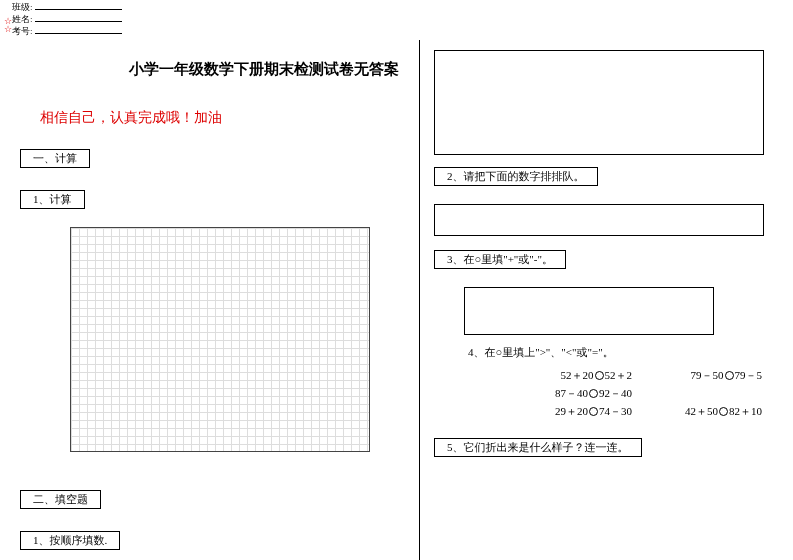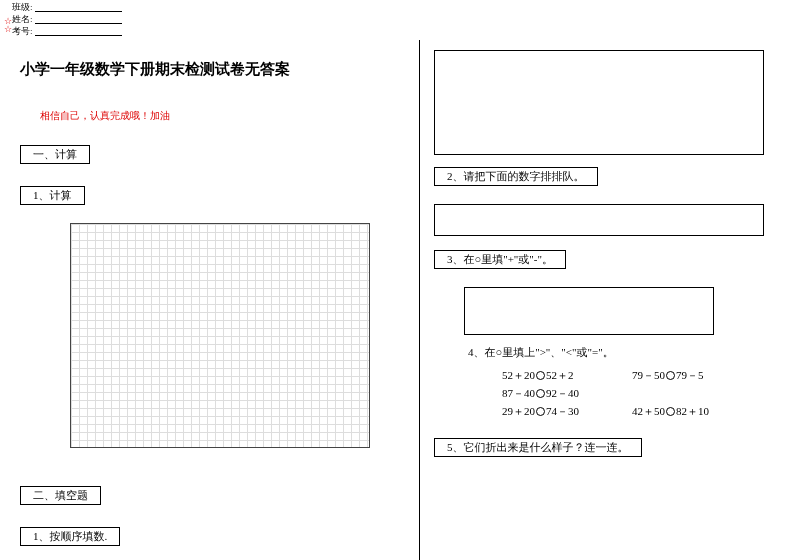--- a/index.html
+++ b/index.html
@@ -13,21 +13,21 @@
     overflow: hidden;
   }
   .meta-box {
     position: absolute;
     top: 2px;
     left: 12px;
     width: 110px;
     font-size: 9px;
     line-height: 10px;
   }
-  .meta-row { display: flex; align-items: flex-end; margin-bottom: 2px; }
+  .meta-row { display: flex; align-items: flex-start; margin-bottom: 2px; }
   .meta-row .line {
     flex: 1;
     border-bottom: 1px solid #000;
     height: 8px;
     margin-left: 2px;
   }
   .star {
     position: absolute;
     color: #d00;
     font-size: 9px;
@@ -49,28 +49,28 @@
   .col-left {
     width: 420px;
     border-right: 1px solid #000;
   }
   .col-right {
     width: 373px;
     padding-left: 14px;
     padding-right: 14px;
   }
   .title {
-    text-align: left;
+    text-align: right;
     font-size: 15px;
     font-weight: bold;
     margin: 20px 0 30px 0;
   }
   .red-text {
     color: #d00;
-    font-size: 10px;
+    font-size: 14px;
     margin: 0 0 18px 20px;
   }
   .section-h {
     display: inline-block;
     border: 1px solid #000;
     padding: 1px 12px;
     font-size: 11px;
     font-weight: bold;
     margin: 4px 0 8px 0;
   }
@@ -116,20 +116,21 @@
   }
   .q4-row {
     display: flex;
     font-size: 11px;
     line-height: 18px;
     margin-left: 34px;
   }
   .q4-cell {
     width: 130px;
     white-space: nowrap;
+    text-align: right;
   }
   .circ {
     display: inline-block;
     width: 9px;
     height: 9px;
     border: 1px solid #000;
     border-radius: 50%;
     vertical-align: -1px;
     margin: 0 1px;
   }

